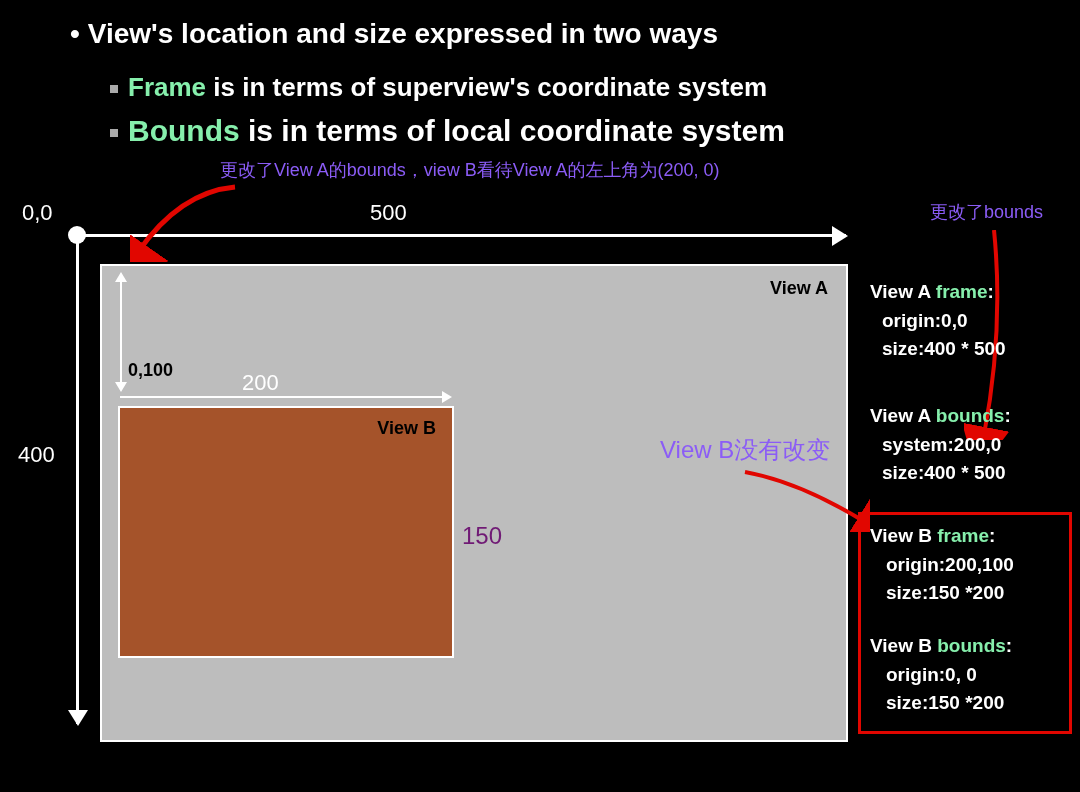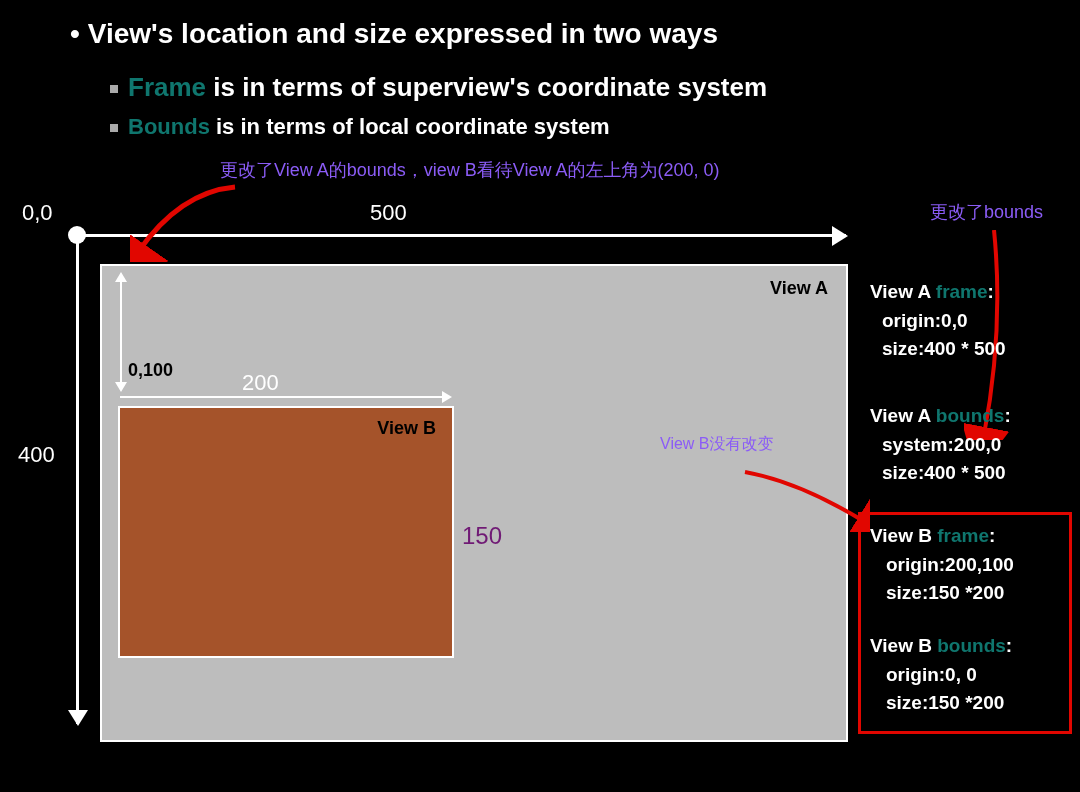--- a/index.html
+++ b/index.html
@@ -1,28 +1,28 @@
 <!DOCTYPE html>
 <html><head>
 <meta charset="utf-8">
 <style>
   html,body{margin:0;padding:0;background:#000;color:#fff;font-family:Helvetica,Arial,sans-serif;width:1080px;height:792px;overflow:hidden}
   .slide{position:relative;width:1080px;height:792px}
   
   .b1{position:absolute;left:70px;top:18px;font-size:28px;font-weight:700}
   .b1 .dot{font-size:28px;margin-right:8px}
   .b2{position:absolute;left:110px;top:72px;font-size:26px;font-weight:700}
-  .b3{position:absolute;left:110px;top:114px;font-size:22px;font-weight:700}
+  .b3{position:absolute;left:110px;top:114px;font-size:30px;font-weight:700}
   .sq{display:inline-block;width:8px;height:8px;background:#aaa;margin-right:10px;vertical-align:middle}
-  .gold{color:#0f766e}
+  .gold{color:#86efac}
   .red{color:#8b5cf6;font-weight:400}
   
   .ann1{position:absolute;left:220px;top:158px;font-size:18px}
   .annR{position:absolute;left:930px;top:200px;font-size:18px}
-  .annB{position:absolute;left:660px;top:434px;font-size:16px}
+  .annB{position:absolute;left:660px;top:434px;font-size:24px}
   
   .origin00{position:absolute;left:22px;top:200px;font-size:22px}
   .x500{position:absolute;left:370px;top:200px;font-size:22px}
   .y400{position:absolute;left:18px;top:442px;font-size:22px}
   
   .axis-dot{position:absolute;left:68px;top:226px;width:18px;height:18px;border-radius:50%;background:#fff}
   .axis-x{position:absolute;left:76px;top:234px;width:770px;height:3px;background:#fff}
   .axis-x:after{content:"";position:absolute;right:-2px;top:-8px;border-left:16px solid #fff;border-top:10px solid transparent;border-bottom:10px solid transparent}
   .axis-y{position:absolute;left:76px;top:234px;width:3px;height:490px;background:#fff}
   .axis-y:after{content:"";position:absolute;left:-8px;bottom:-2px;border-top:16px solid #fff;border-left:10px solid transparent;border-right:10px solid transparent}

